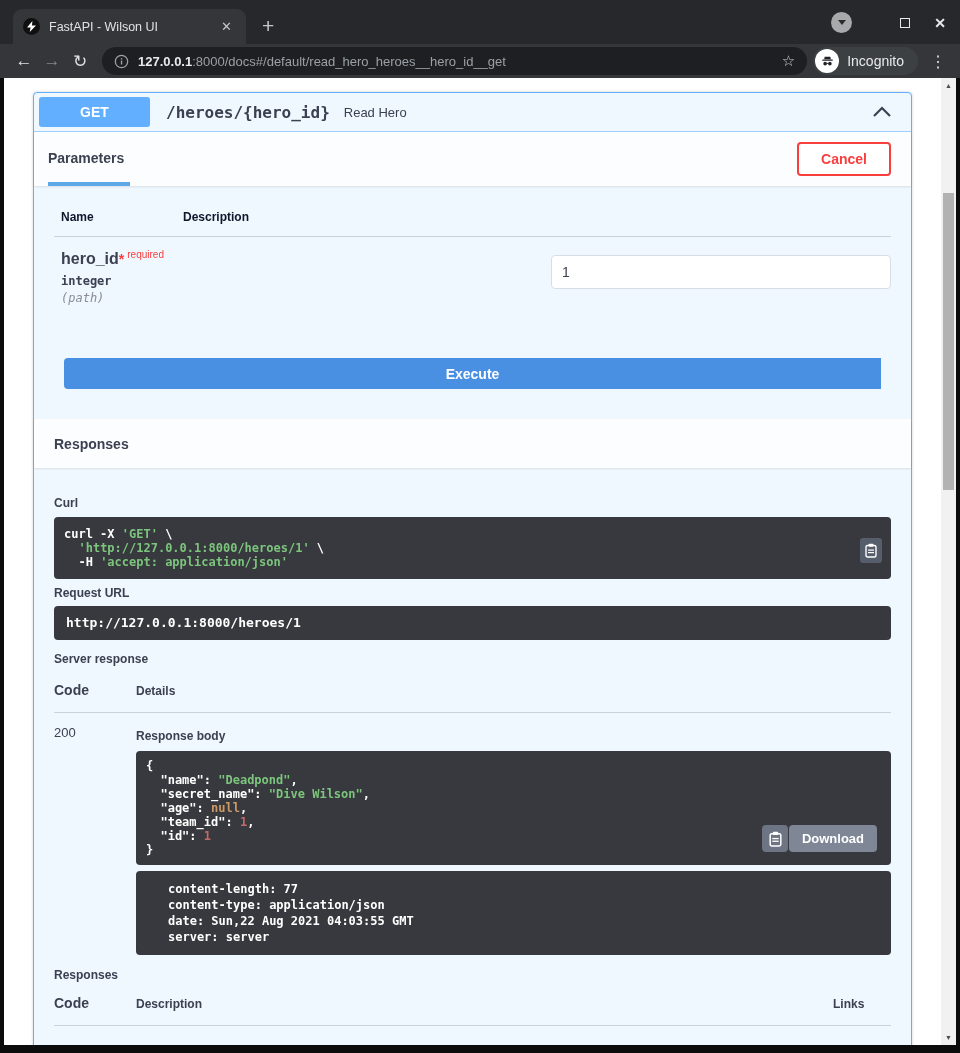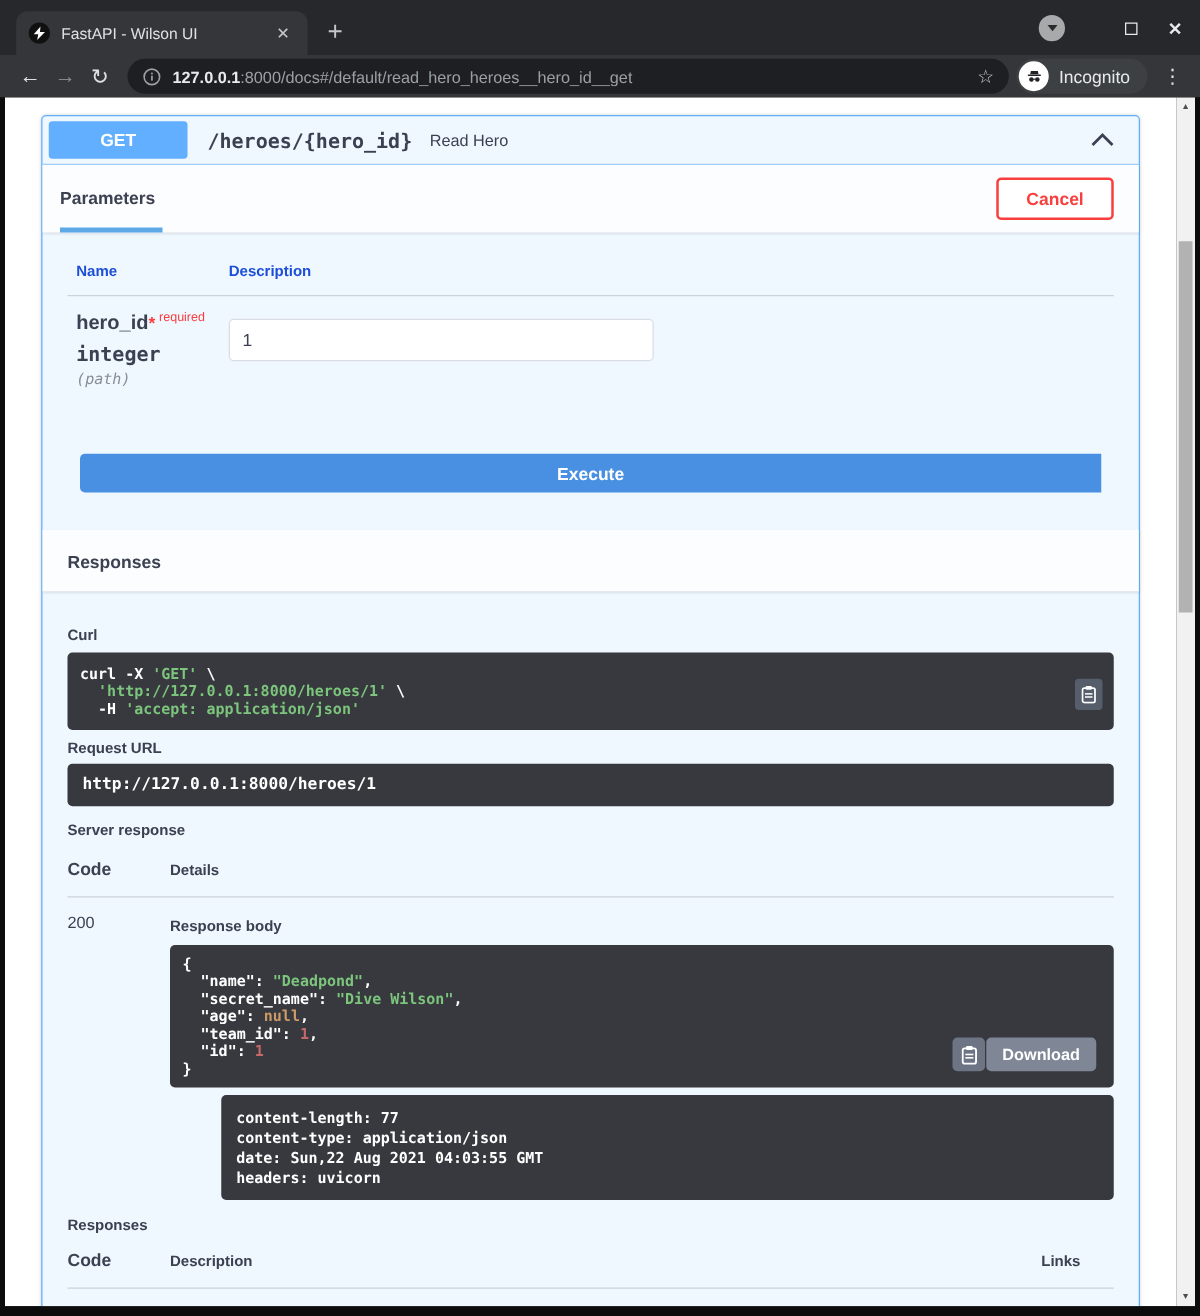--- a/index.html
+++ b/index.html
@@ -58,29 +58,29 @@
                     box-shadow:0 1px 2px rgba(0,0,0,.1); position:relative; }
   .params-header { height:54px;padding-left:14px; }
   .tab-item { font-size:14px; font-weight:bold; color:#3b4151; height:100%; display:flex; align-items:center;
               border-bottom:4px solid #5da9e8; padding:2px 6px 0 0; }
   .cancel-btn { margin-left:auto; background:#fff; border:2px solid #f93e3e; color:#f93e3e; font-weight:bold;
                 font-size:14px; border-radius:4px; padding:7px 22px; }
   .responses-header { height:49px; }
   .section-title { font-size:14px; font-weight:bold; color:#3b4151; }
 
   .body-blue { padding:0 20px; }
-  .thead { display:flex; font-size:12px; font-weight:bold; color:#1d4ed8;
+  .thead { display:flex; font-size:12px; font-weight:bold; color:#0f172a;
            padding:24px 0 12px 7px; border-bottom:1px solid rgba(59,65,81,.2); }
   .col-name { width:122px; }
-  .param-row { display:flex; padding:12px 0 0 7px; }
+  .param-row { display:flex; padding:12px 0 0 7px;justify-content:space-between; }
   .param-left { width:122px; }
   .param-name { font-size:16px; font-weight:bold; color:#3b4151; }
   .req-star { color:#f93e3e; font-size:14px; }
   .req-label { color:#f93e3e; font-size:10px; vertical-align:6px; margin-left:3px; font-weight:normal; }
-  .param-type { font-family:"DejaVu Sans Mono", monospace; font-weight:bold; font-size:16px; color:#3b4151; margin-top:6px; }
+  .param-type { font-family:"DejaVu Sans Mono", monospace; font-weight:bold; font-size:12px; color:#3b4151; margin-top:6px; }
   .param-in { font-family:"DejaVu Sans Mono", monospace; font-style:italic; font-size:12px; color:#888d96; margin-top:3px; }
   .param-input { width:340px; height:34px; margin-top:6px; border:1px solid #d9dee5; border-radius:4px;
                  padding:0 10px; font-size:14px; color:#3b4151; background:#fff; outline:none;
                  font-family:"Liberation Sans", sans-serif; }
   .exec-row { display:flex; margin:53px 10px 0; height:31px; }
   .btn-execute { flex:1; background:#4990e2; border:none; color:#fff; font-weight:bold; font-size:14px;
                  border-radius:4px 0 0 4px; }
   .btn-clear { flex:1; background:#fff; border:1px solid #7f7f7f; color:#3b4151; font-weight:bold; font-size:14px;
                border-radius:0 4px 4px 0; box-shadow:0 1px 2px rgba(0,0,0,.25); }
   .pad-bottom-30 { height:30px; }
@@ -106,21 +106,21 @@
   .code-val { width:82px; font-size:13px; color:#3b4151; padding-top:2px; }
   .details-cell { flex:1; }
   .respbody-label { margin-top:6px; }
   .respbody-block { margin-top:8px; min-height:114px; padding:8px 10px; }
   .copy-btn2 { position:absolute; right:103px; bottom:13px; width:26px; height:27px; background:#6d7484;
                border:none; border-radius:4px; display:flex; align-items:center; justify-content:center; }
   .download-btn { position:absolute; right:14px; bottom:13px; background:#7f8696; color:#fff; border:none;
                   font-weight:bold; font-size:13px; border-radius:4px; padding:6px 13px;
                   font-family:"Liberation Sans", sans-serif; }
   .respheaders-label { margin-top:12px; }
-  .respheaders-block { margin-top:6px; padding:10px 12px;margin-left:41px; }
+  .respheaders-block { margin-top:6px; padding:10px 32px; }
   .respheaders-block div { line-height:16px; }
   .responses2-label { margin-top:13px; font-size:12px; font-weight:bold; color:#3b4151; }
   .resp2-thead { display:flex; align-items:baseline; margin-top:13px; padding-bottom:14px;
                  border-bottom:1px solid rgba(59,65,81,.2); }
   .desc-col { flex:1; }
   .links-col { width:58px; }
 </style>
 </head>
 <body>
 
@@ -262,21 +262,21 @@
                   <rect x="3" y="6.5" width="6" height="1.2" fill="#fff"></rect>
                   <rect x="3" y="9" width="6" height="1.2" fill="#fff"></rect>
                 </svg>
               </button>
               <button class="download-btn">Download</button>
             </div>
             <div class="codeblock respheaders-block">
                 <div>content-length: 77</div>
                 <div>content-type: application/json</div>
                 <div>date: Sun,22 Aug 2021 04:03:55 GMT</div>
-                <div>headers: uvicorn</div>
+                <div>server: server</div>
               </div>
           </div>
         </div>
 
         <div class="responses2-label">Responses</div>
         <div class="resp2-thead">
           <span class="code-col">Code</span>
           <span class="small-col desc-col">Description</span>
           <span class="small-col links-col">Links</span>
         </div>

